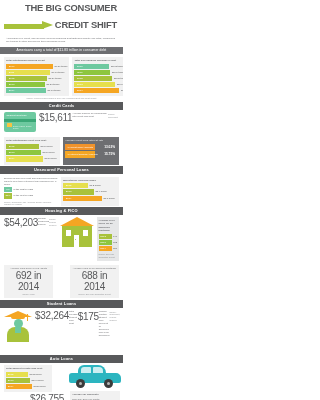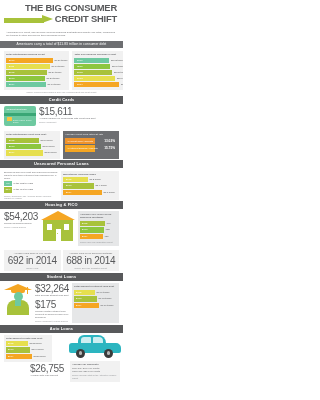--- a/index.html
+++ b/index.html
@@ -11,21 +11,21 @@
   }
   .page { width: 123px; height: 400px; position: relative; background: #fff; }
 
   
   .header { padding: 3px 4px 2px 4px; background: #fff; }
   .title-l1, .title-l2 {
     font-size: 9.4px; letter-spacing: -0.2px; color: #58595b;
     font-weight: 700; line-height: 10px; white-space: nowrap;
   }
   .title-l1 { text-align: right; padding-right: 2px; }
-  .title-row2 { position: relative; height: 13px; margin-top: 1px; }
+  .title-row2 { position: relative; height: 13px; margin-top: 7px; }
   .arrow-wrap { position: absolute; left: 0; top: 2px; width: 54px; height: 9px; }
   .arrow-body { position: absolute; left: 0; top: 2px; width: 40px; height: 5px; background: #a8c23b; }
   .arrow-head {
     position: absolute; left: 38px; top: -1px; width: 0; height: 0;
     border-top: 4.5px solid transparent; border-bottom: 4.5px solid transparent;
     border-left: 11px solid #a8c23b;
   }
   .title-l2 { position: absolute; right: 2px; top: 0; }
 
   .lede {
@@ -117,21 +117,21 @@
   .car { width: 52px; height: 24px; position: relative; flex: 0 0 52px; }
   .car-body { position: absolute; left: 0; top: 9px; width: 52px; height: 10px; background: #2cb5c0; border-radius: 3px 5px 2px 2px; }
   .car-top { position: absolute; left: 9px; top: 1px; width: 28px; height: 10px; background: #2cb5c0; border-radius: 6px 8px 0 0; }
   .car-win1 { position: absolute; left: 12px; top: 3px; width: 10px; height: 6px; background: #cdeef1; border-radius: 3px 1px 0 0; }
   .car-win2 { position: absolute; left: 24px; top: 3px; width: 10px; height: 6px; background: #cdeef1; border-radius: 1px 4px 0 0; }
   .wheel { position: absolute; top: 15px; width: 9px; height: 9px; background: #3b3b3b; border-radius: 50%; }
   .wheel i { position: absolute; left: 2.6px; top: 2.6px; width: 3.8px; height: 3.8px; background: #b5b5b5; border-radius: 50%; }
 
   
   .row { display: flex; padding: 2px 4px; gap: 3px; }
-  .flexcol { display: flex; flex-direction: column; }
+  .flexcol { display: flex; flex-direction: row; }
   .grow { flex: 1; min-width: 0; }
   .statbox { background: #f1f1f1; padding: 2px; flex: 1; text-align: center; }
 
   .ylw { background: #e6df4e; } .grn { background: #a8c23b; }
   .lgrn { background: #8dc63f; } .org { background: #f5a623; }
   .dorg { background: #f0932b; } .tgrn { background: #6ec9a0; }
 </style>
 </head>
 <body>
 
@@ -324,21 +324,21 @@
       </div>
       <div class="bar-row">
         <div class="bar-yr org" style="width:9px;flex:0 0 9px">2014</div>
         <div class="bar-fill org" style="width:14px"></div>
         <div class="bar-lbl">726</div>
       </div>
       <div class="src">Source: Ellie Mae Origination Report</div>
     </div>
   </div>
 
-  <div class="row" style="gap:2px">
+  <div class="row" style="gap:17px">
     <div class="statbox">
       <div class="cap">Average FICO score of U.S. adults</div>
       <div class="big sm">692 in 2014</div>
       <div class="src">Source: FICO</div>
     </div>
     <div class="statbox">
       <div class="cap">Average FICO on an approved mortgage</div>
       <div class="big sm">688 in 2014</div>
       <div class="src">Source: Ellie Mae Origination Report</div>
     </div>

